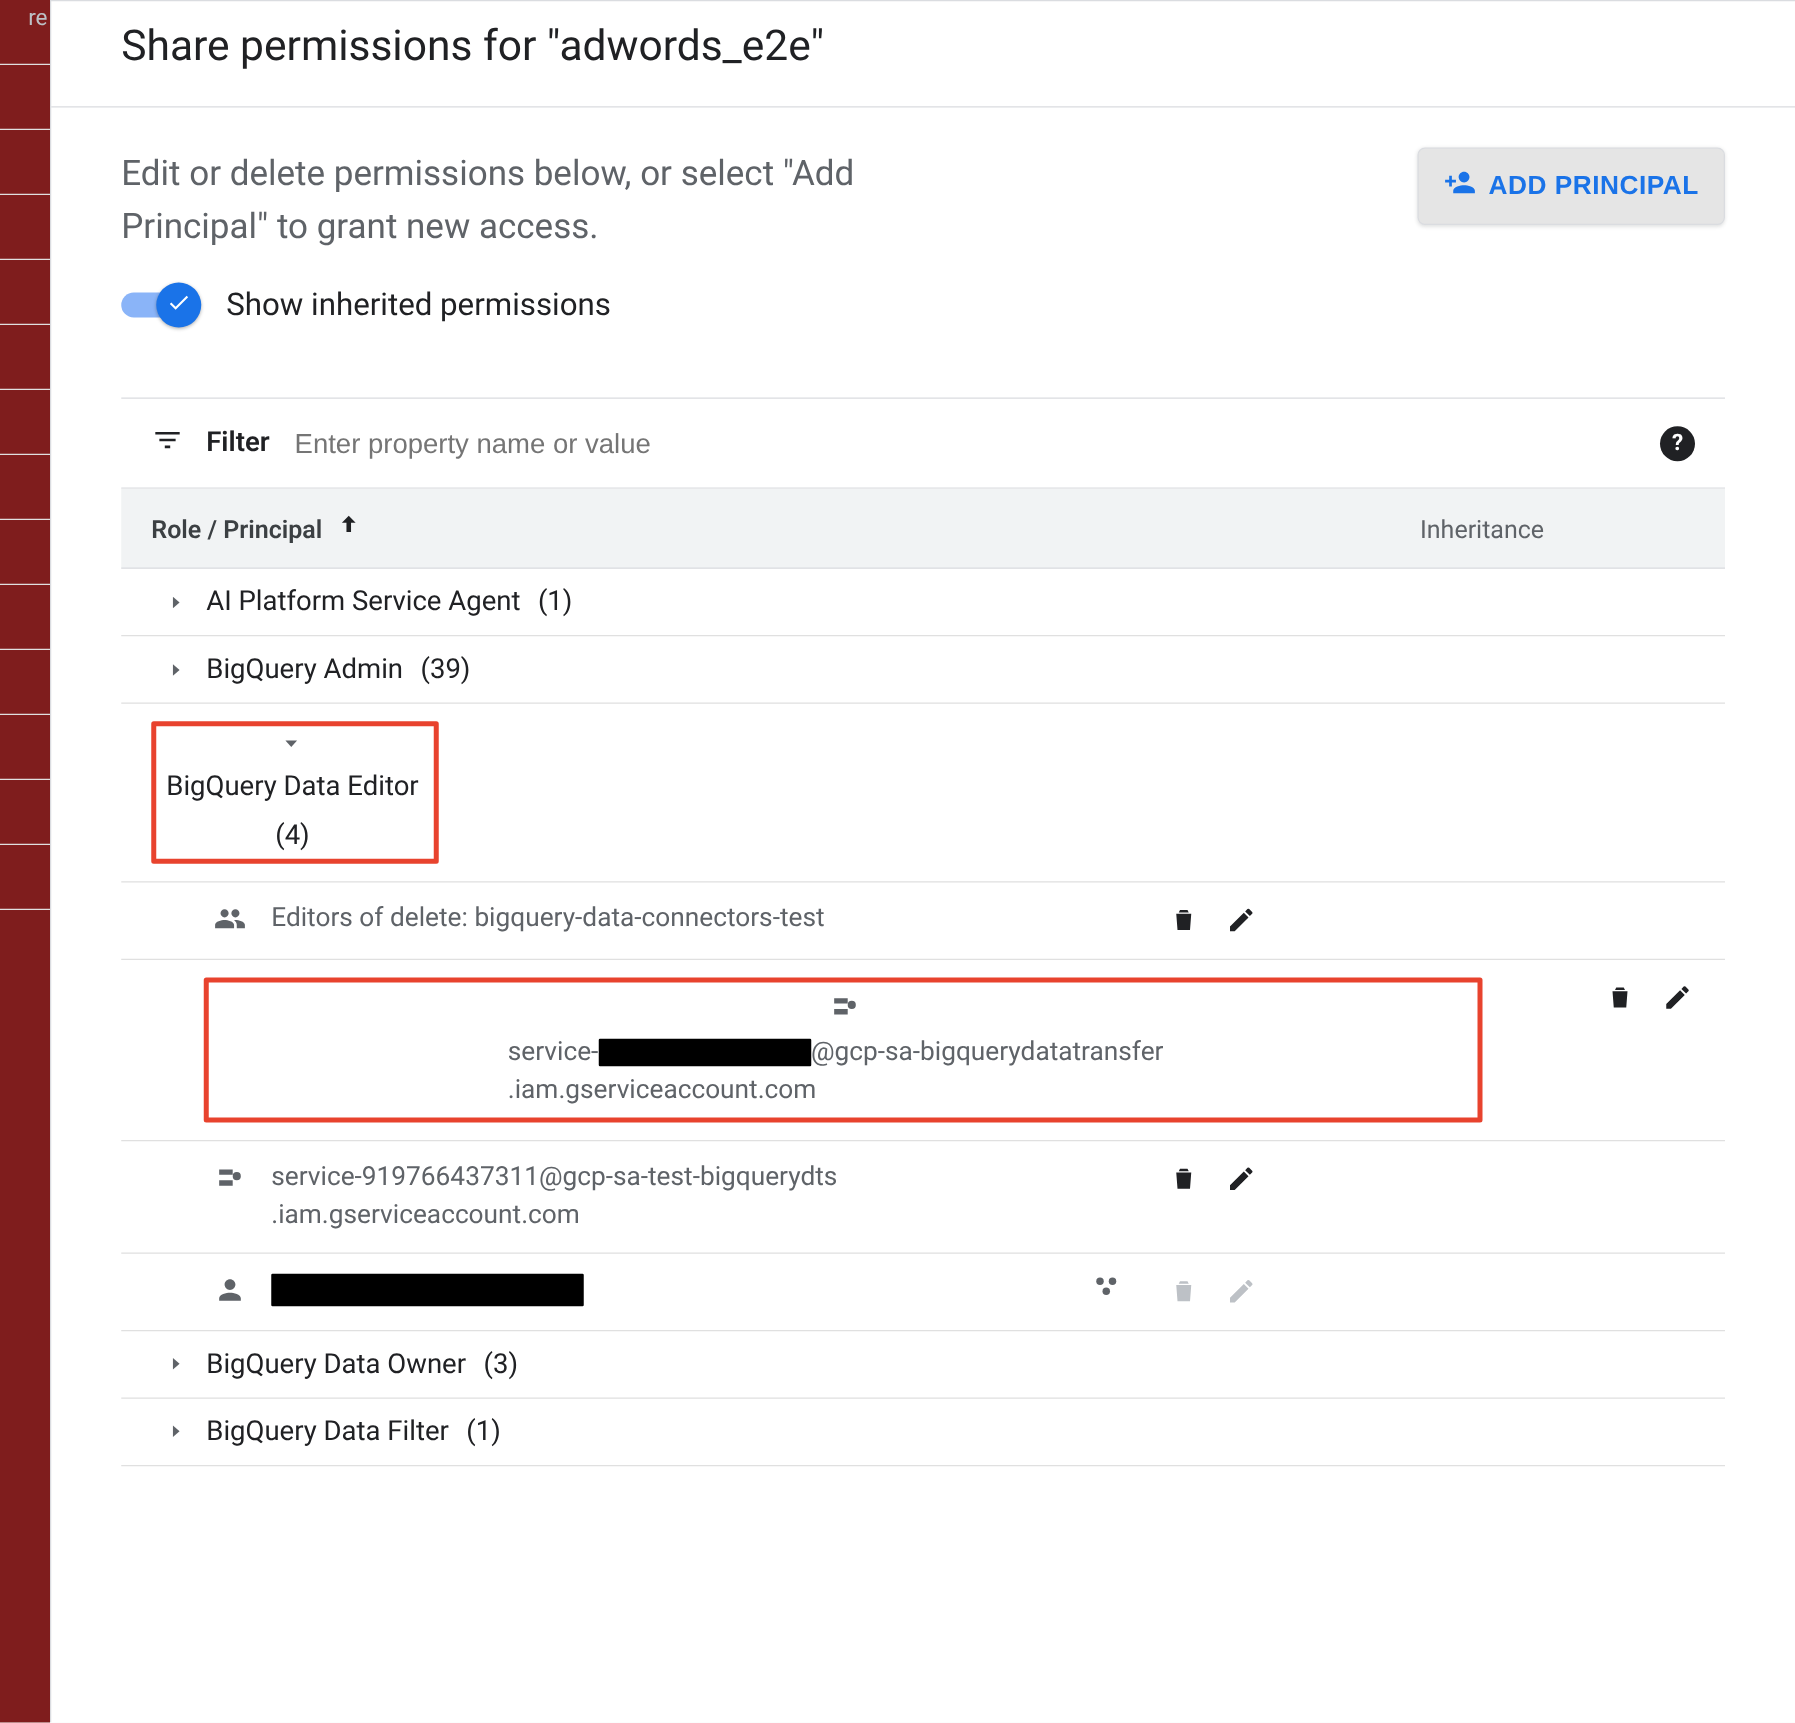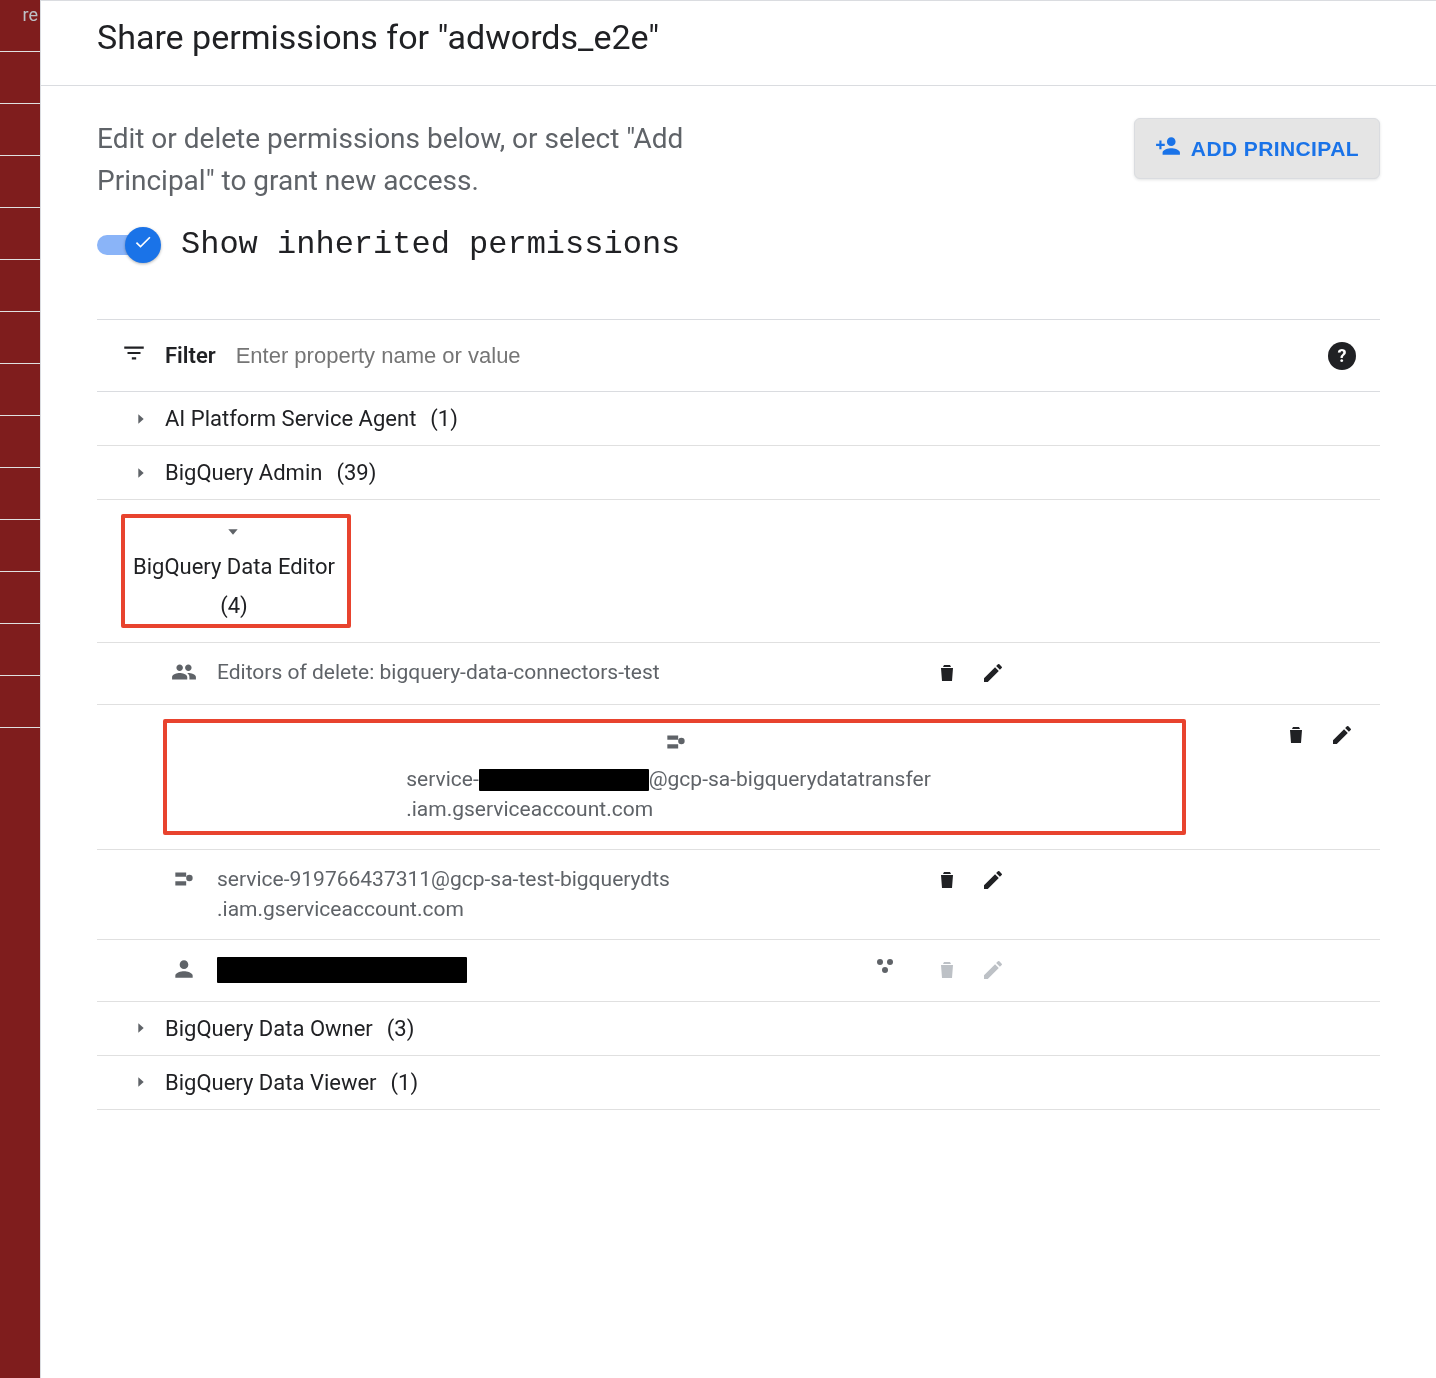--- a/index.html
+++ b/index.html
@@ -70,21 +70,21 @@
     position: absolute; top: 8px; left: 0; width: 56px; height: 20px;
     border-radius: 10px; background: #8ab4f8;
   }
   .switch-thumb {
     position: absolute; top: 0; right: 0; width: 36px; height: 36px;
     border-radius: 50%; background: #1a73e8;
     display:flex;align-items:center;justify-content:center;
     box-shadow: 0 1px 3px rgba(0,0,0,.3);
   }
   .switch-thumb svg { width: 20px; height: 20px; fill: #fff; }
-  .toggle-label { font-size: 32px; color: #202124; font-family: Liberation Mono, monospace; }
+  .toggle-label { font-size: 25px; color: #202124; }
 
   .filters {
     margin: 16px 56px;
     border-top: 1px solid #dadce0;
   }
   .filter-row {
     display: flex; align-items: center; gap: 18px;
     padding: 20px 24px;
     border-bottom: 1px solid #dadce0;
   }
@@ -200,20 +200,31 @@
       <span class="filter-icon">
         <svg viewBox="0 0 24 24">
             <path d="M10 18h4v-2h-4v2zM3 6v2h18V6H3zm3 7h12v-2H6v2z"></path>
           </svg>
       </span>
       <span class="filter-label">Filter</span>
       <input class="filter-input" placeholder="Enter property name or value" style="">
       <span class="help-icon">?</span>
     </div>
 
+    <div class="thead">
+      <div class="col1">
+        <span>Role / Principal</span>
+        <span class="sort-icon">
+          <svg viewBox="0 0 24 24">
+              <path d="M12 4l-6 6h4v8h4v-8h4z"></path>
+            </svg>
+        </span>
+      </div>
+      <div class="col2">Inheritance</div>
+    </div>
 
     <div class="role-row">
       <span class="expander">
           <svg viewBox="0 0 24 24">
             <path d="M8 5l8 7-8 7z"></path>
           </svg>
         </span>
       <span>AI Platform Service Agent</span>
       <span>(<span>1</span>)</span>
     </div>
@@ -351,18 +362,18 @@
       <span>BigQuery Data Owner</span>
       <span>(<span>3</span>)</span>
     </div>
 
     <div class="role-row">
       <span class="expander">
           <svg viewBox="0 0 24 24">
             <path d="M8 5l8 7-8 7z"></path>
           </svg>
         </span>
-      <span>BigQuery Data Viewer</span>
+      <span>BigQuery Data Filter</span>
       <span>(<span>1</span>)</span>
     </div>
 
   </div>
 </div>
 
 </body></html>

